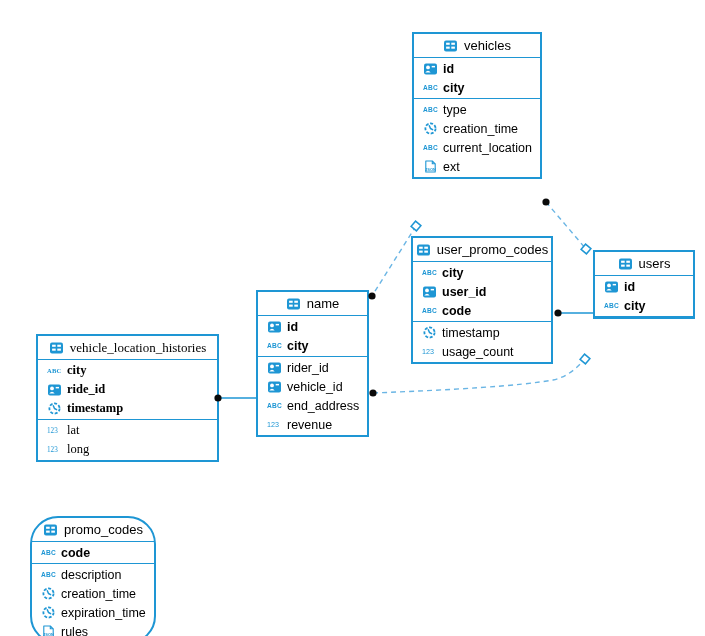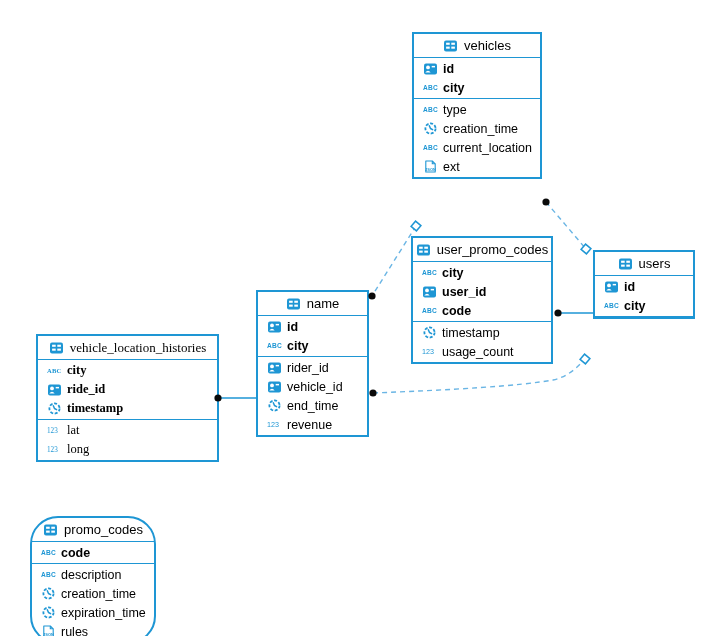--- a/index.html
+++ b/index.html
@@ -270,26 +270,23 @@
               <rect x="1" y="0.5" width="13" height="11" rx="2" fill="#1e96d4"></rect>
               <circle cx="5" cy="4.4" r="1.9" fill="#fff"></circle>
               <path d="M2.3,9.4 Q5,6.3 7.7,9.4 Z" fill="#fff"></path>
               <rect x="8.7" y="2.9" width="3.3" height="1.5" fill="#fff"></rect>
             </svg>
           </span>
         <span class="lbl">vehicle_id</span>
       </div>
       <div class="row">
         <span class="ic">
-            <svg viewBox="0 0 15 13" width="15" height="13">
-              <circle cx="7.5" cy="6.5" r="5.1" fill="none" stroke="#1e96d4" stroke-width="1.8" stroke-dasharray="3 1.6"></circle>
-              <path d="M7.5,6.5 L6.3,3.7 M7.5,6.5 L9.6,7.6" stroke="#1e96d4" stroke-width="1.5" stroke-linecap="round" fill="none"></path>
-            </svg>
-          </span>
-        <span class="lbl">end_time</span>
+            <span class="ic-txt">ABC</span>
+          </span>
+        <span class="lbl">end_address</span>
       </div>
       <div class="row">
         <span class="ic">
             <span class="ic-txt num">123</span>
           </span>
         <span class="lbl">revenue</span>
       </div>
     </div>
   </div>
 

